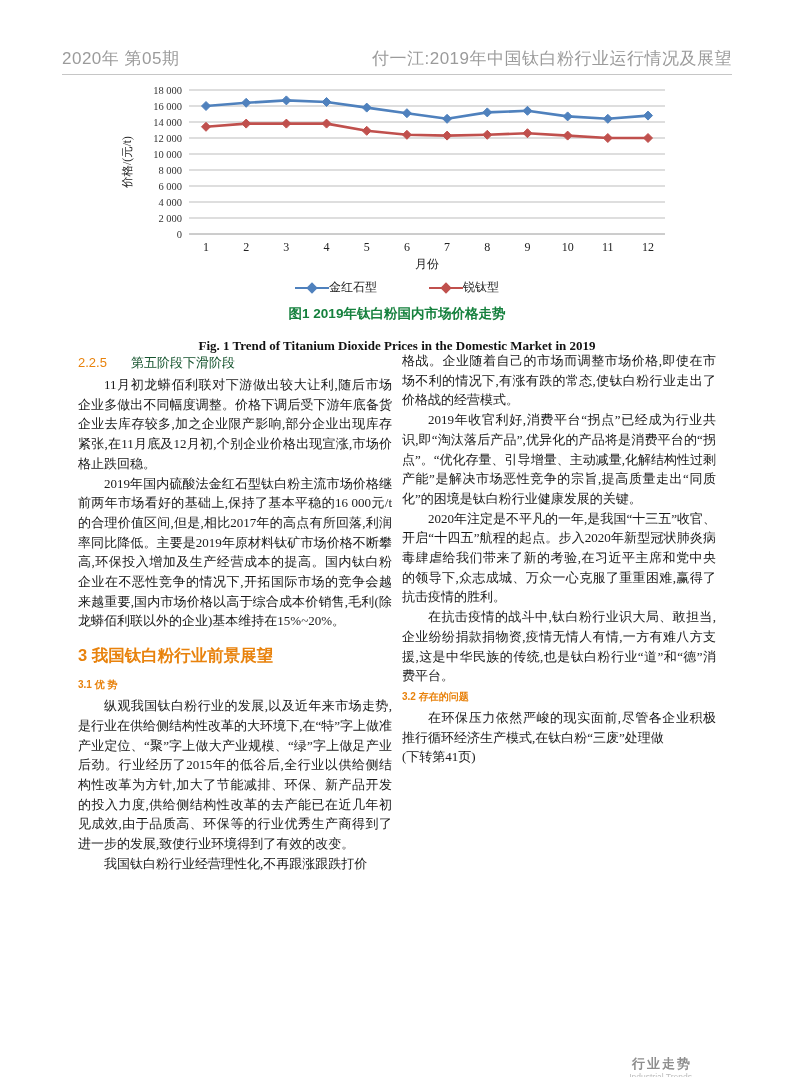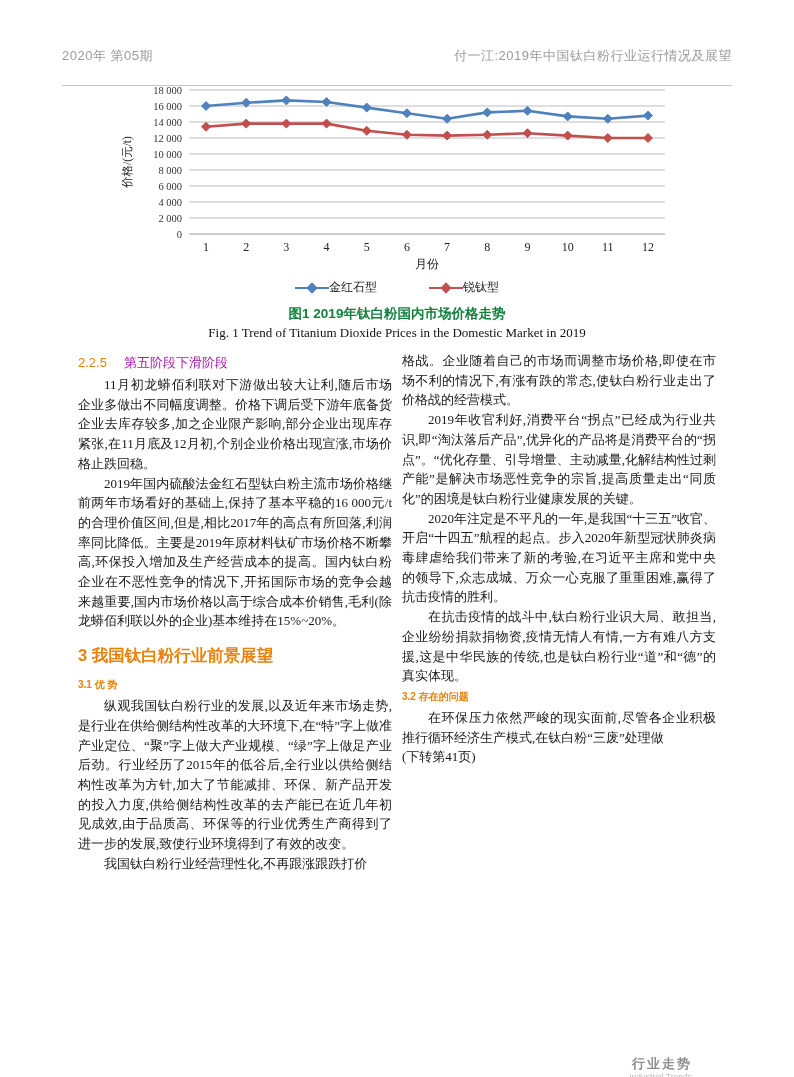--- a/index.html
+++ b/index.html
@@ -4,52 +4,52 @@
 <style>
   html,body{margin:0;padding:0;}
   body{
     width:794px;height:1077px;position:relative;background:#ffffff;
     font-family:"Liberation Serif",serif;color:#1a1a1a;overflow:hidden;
   }
   
   .page-header{
     position:absolute;left:62px;right:62px;top:47px;
     display:flex;justify-content:space-between;align-items:flex-end;
-    border-bottom:1px solid #c6c6c6;padding-bottom:20px;
-    font-family:"Liberation Sans",sans-serif;font-size:13px;color:#9b9b9b;
+    border-bottom:1px solid #c6c6c6;padding-bottom:4px;
+    font-family:"Liberation Sans",sans-serif;font-size:17px;color:#9b9b9b;
     letter-spacing:.5px;
   }
   
   .chart-block{position:absolute;left:117px;top:82px;width:560px;text-align:center;}
   .legend-row{display:flex;justify-content:center;gap:52px;margin-top:1px;
     font-size:12px;color:#222;}
   .legend-item{display:flex;align-items:center;}
   .legend-marker{position:relative;width:34px;height:9px;display:inline-block;}
   .legend-marker .line{position:absolute;left:0;right:0;top:3.5px;height:2px;}
   .legend-marker .dia{position:absolute;left:13px;top:.5px;width:8px;height:8px;transform:rotate(45deg);}
   .caption-cn{margin-top:9px;font-family:"Liberation Sans",sans-serif;
     font-weight:bold;font-size:13.5px;color:#15803d;}
-  .caption-en{margin-top:2px;font-family:"Liberation Serif",serif;
-    font-weight:normal;font-size:13px;color:#111;}
+  .caption-en{margin-top:15px;font-family:"Liberation Serif",serif;
+    font-weight:bold;font-size:13px;color:#111;}
   
   .col{position:absolute;top:351px;width:314px;font-size:13px;line-height:19.7px;
     text-align:justify;color:#191919;}
   .col-left{left:78px;}
   .col-right{left:402px;}
   .para{margin:0;}
   .indent{text-indent:2em;}
   .right-note{}
   .h1{color:#e8820c;font-family:"Liberation Sans",sans-serif;font-weight:bold;
     font-size:16.5px;margin:13px 0 9px;text-align:left;line-height:22px;}
   .h2{color:#e8820c;font-family:"Liberation Sans",sans-serif;font-weight:bold;
     font-size:10px;margin:1px 0;text-align:left;line-height:20px;}
   .h3{margin:2px 0;text-align:left;font-family:"Liberation Sans",sans-serif;
     font-size:13px;line-height:20px;}
   .h3 .num{color:#e8820c;text-align:right;}
-  .h3 .txt{color:#a21caf;margin-left:17px;}
+  .h3 .txt{color:#14532d;margin-left:24px;}
   
   .page-footer{position:absolute;right:60px;top:1031px;display:flex;align-items:center;gap:8px;}
   .footer-labels{text-align:right;font-family:"Liberation Sans",sans-serif;}
   .footer-cn{color:#8e8e8e;font-weight:bold;font-size:13px;letter-spacing:2px;}
   .footer-en{color:#bcbcbc;font-size:8.5px;margin-top:-1px;}
   .pagebox{border-left:4px solid #1c4b7c;border-top:3px solid #1c4b7c;
     padding:0 7px 4px 7px;color:#1c4b7c;font-family:"Liberation Serif",serif;
     font-style:italic;font-weight:bold;font-size:16px;line-height:20px;margin-top:47px;}
 </style>
 </head>
@@ -149,21 +149,21 @@
     <div class="para indent">2019年国内硫酸法金红石型钛白粉主流市场价格继前两年市场看好的基础上,保持了基本平稳的16 000元/t的合理价值区间,但是,相比2017年的高点有所回落,利润率同比降低。主要是2019年原材料钛矿市场价格不断攀高,环保投入增加及生产经营成本的提高。国内钛白粉企业在不恶性竞争的情况下,开拓国际市场的竞争会越来越重要,国内市场价格以高于综合成本价销售,毛利(除龙蟒佰利联以外的企业)基本维持在15%~20%。</div>
     <div class="h1">3  我国钛白粉行业前景展望</div>
     <div class="h2">3.1  优  势</div>
     <div class="para indent">纵观我国钛白粉行业的发展,以及近年来市场走势,是行业在供给侧结构性改革的大环境下,在“特”字上做准产业定位、“聚”字上做大产业规模、“绿”字上做足产业后劲。行业经历了2015年的低谷后,全行业以供给侧结构性改革为方针,加大了节能减排、环保、新产品开发的投入力度,供给侧结构性改革的去产能已在近几年初见成效,由于品质高、环保等的行业优秀生产商得到了进一步的发展,致使行业环境得到了有效的改变。</div>
     <div class="para indent">我国钛白粉行业经营理性化,不再跟涨跟跌打价</div>
   </div>
 <div class="col col-right" id="col-right">
     <div class="para">格战。企业随着自己的市场而调整市场价格,即使在市场不利的情况下,有涨有跌的常态,使钛白粉行业走出了价格战的经营模式。</div>
     <div class="para indent">2019年收官利好,消费平台“拐点”已经成为行业共识,即“淘汰落后产品”,优异化的产品将是消费平台的“拐点”。“优化存量、引导增量、主动减量,化解结构性过剩产能”是解决市场恶性竞争的宗旨,提高质量走出“同质化”的困境是钛白粉行业健康发展的关键。</div>
     <div class="para indent">2020年注定是不平凡的一年,是我国“十三五”收官、开启“十四五”航程的起点。步入2020年新型冠状肺炎病毒肆虐给我们带来了新的考验,在习近平主席和党中央的领导下,众志成城、万众一心克服了重重困难,赢得了抗击疫情的胜利。</div>
-    <div class="para indent">在抗击疫情的战斗中,钛白粉行业识大局、敢担当,企业纷纷捐款捐物资,疫情无情人有情,一方有难八方支援,这是中华民族的传统,也是钛白粉行业“道”和“德”的真实体现。</div>
+    <div class="para indent">在抗击疫情的战斗中,钛白粉行业识大局、敢担当,企业纷纷捐款捐物资,疫情无情人有情,一方有难八方支援,这是中华民族的传统,也是钛白粉行业“道”和“德”消费平台。</div>
     <div class="h2">3.2  存在的问题</div>
     <div class="para indent">在环保压力依然严峻的现实面前,尽管各企业积极推行循环经济生产模式,在钛白粉“三废”处理做</div>
     <div class="para right-note">(下转第41页)</div>
   </div>
 
 <div class="page-footer">
   <div class="footer-labels">
     <div class="footer-cn">行业走势</div>
     <div class="footer-en">Industrial Trends</div>
   </div>

